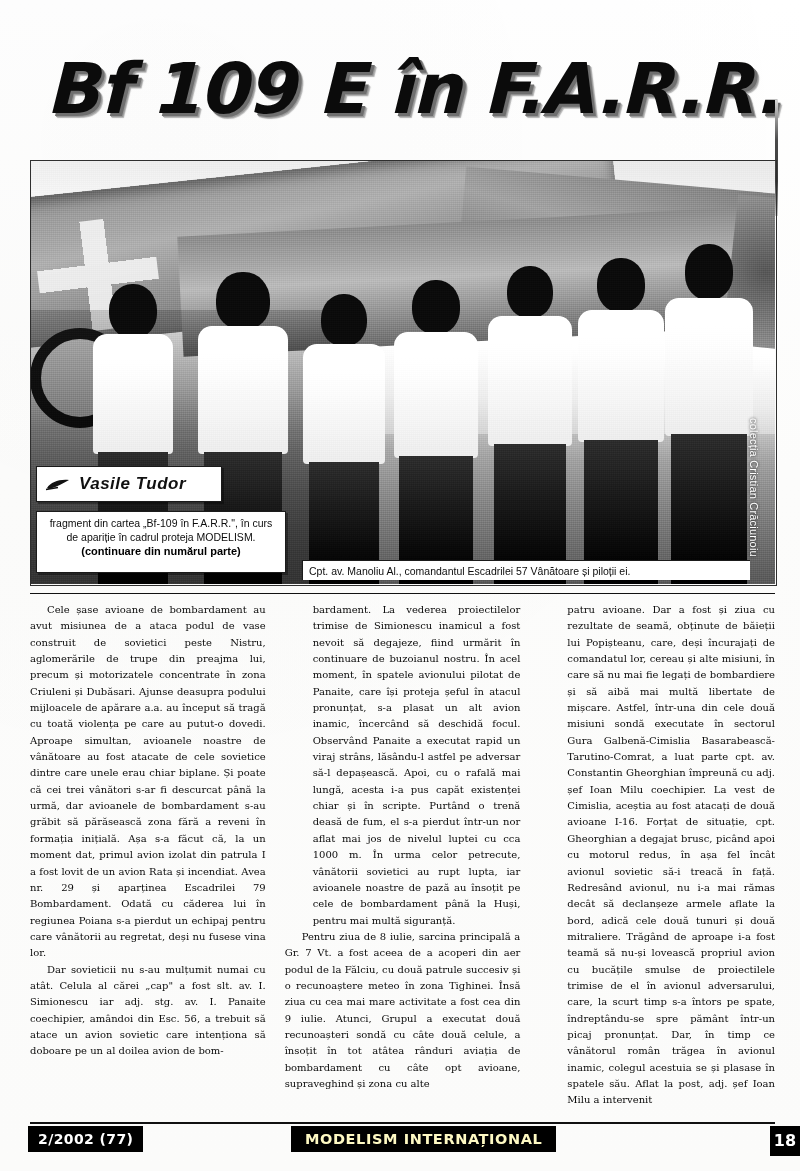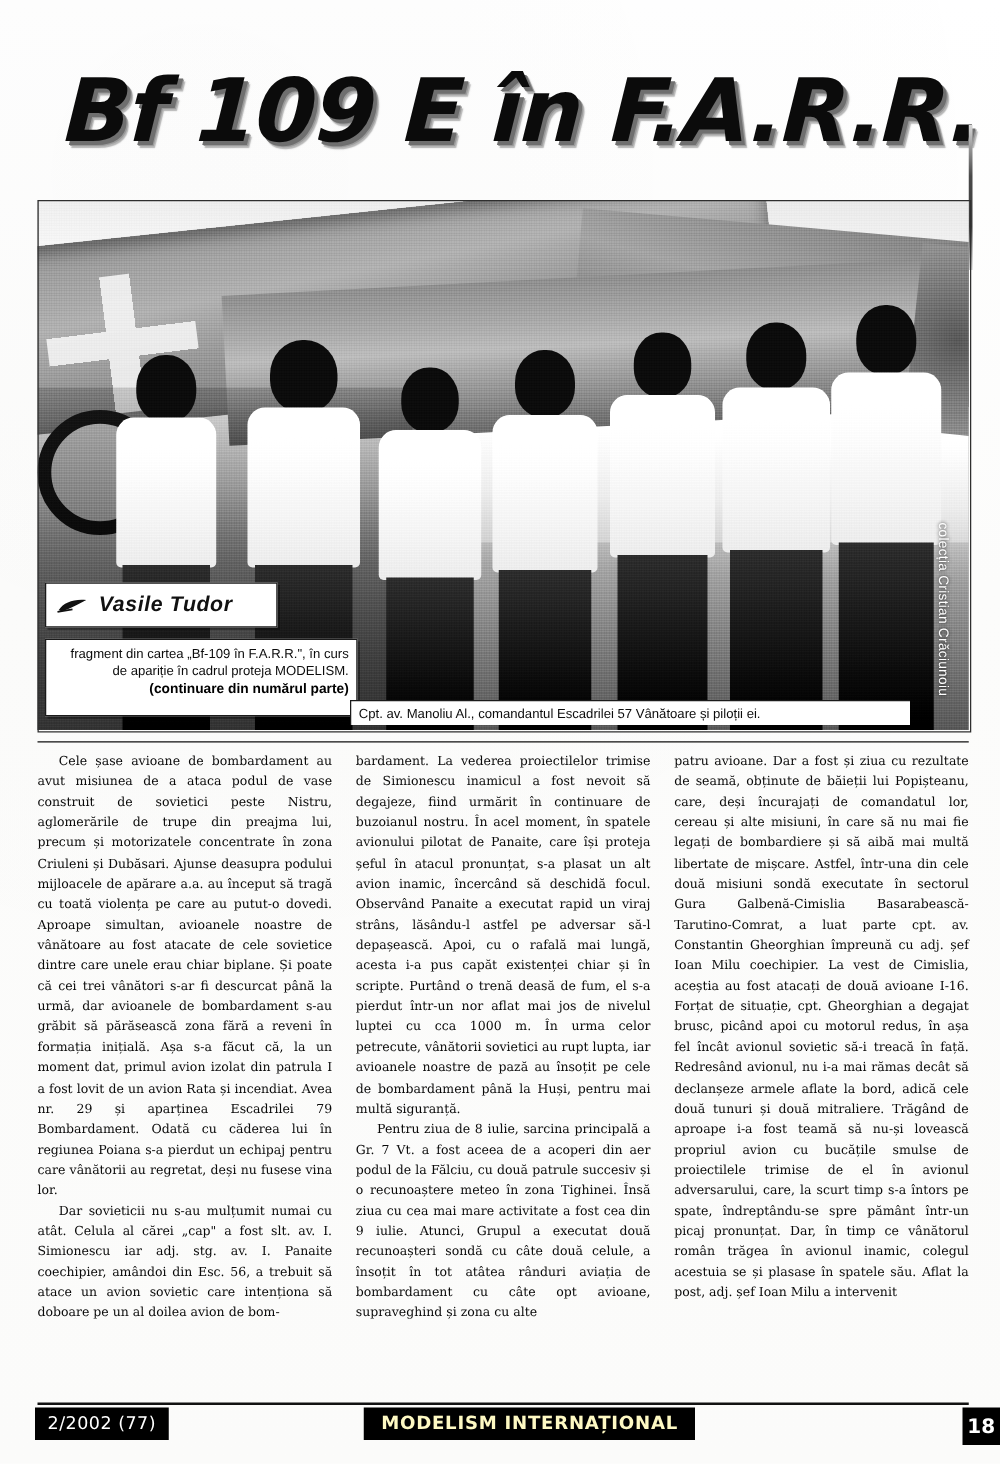--- a/index.html
+++ b/index.html
@@ -129,29 +129,29 @@
   .author-name{
     font-family:Liberation Sans, sans-serif;font-style:italic;font-weight:700;
     font-size:17px;color:#111;letter-spacing:.5px;white-space:nowrap;
   }
 
   
   .note-box{
     position:absolute;left:36px;top:511px;width:250px;height:62px;
     background:#ffffff;border:1px solid #1b1b1b;
     font-family:"Liberation Sans",sans-serif;
-    text-align:right;padding:5px 6px 0;box-sizing:border-box;
+    text-align:center;padding:5px 6px 0;box-sizing:border-box;
     box-shadow:2px 2px 0 rgba(0,0,0,.35);
   }
   .note-line{font-size:10.5px;line-height:13.5px;color:#0c0c0c;}
   .note-bold{font-size:11px;line-height:15px;font-weight:700;color:#000;}
 
   
   .photo-caption{
-    position:absolute;left:280px;top:560px;width:448px;height:20px;
+    position:absolute;left:302px;top:560px;width:448px;height:20px;
     background:#ffffff;border-left:1px solid #1b1b1b;border-top:1px solid #1b1b1b;
     font-family:"Liberation Sans",sans-serif;font-size:10.5px;line-height:20px;
     color:#0c0c0c;padding-left:6px;box-sizing:border-box;white-space:nowrap;
   }
   
   .credit{
     position:absolute;left:740px;top:418px;width:20px;height:168px;
     font-family:"Liberation Sans",sans-serif;font-size:11px;color:#ffffff;
     writing-mode:vertical-rl;text-orientation:mixed;
     letter-spacing:.2px;text-shadow:0 0 3px rgba(0,0,0,.9);
@@ -164,34 +164,34 @@
   }
   .col{
     width:236px;
     font-family:"DejaVu Serif",serif;
     font-size:10px;line-height:16.35px;
     text-align:justify;
     color:#0a0a0a;
     hyphens:none;
   }
   .col p{margin:0;text-indent:17px;}
-  .col p.cont{text-indent:0;}
+  .col p.cont{text-indent:0;margin-left:28px;}
   .rule-top{
     position:absolute;left:30px;top:593px;width:745px;height:1px;background:#111;
   }
   .rule-bottom{
     position:absolute;left:30px;top:1122px;width:745px;height:2px;background:#111;
   }
 
   
   .footer{position:absolute;left:0;top:1126px;width:800px;height:34px;}
   .issue-tag{
     position:absolute;left:28px;top:0;height:26px;padding:0 10px;
     background:#000;color:#fff;
-    font-family:"DejaVu Sans",sans-serif;font-weight:400;font-size:14px;
+    font-family:"DejaVu Sans",sans-serif;font-weight:700;font-size:14px;
     line-height:26px;letter-spacing:.4px;
   }
   .mag-tag{
     position:absolute;left:291px;top:0;height:26px;padding:0 14px;
     background:#000;color:#fef9c3;
     font-family:"DejaVu Sans",sans-serif;font-weight:700;font-size:14.5px;
     line-height:26px;letter-spacing:.6px;
   }
   .page-tag{
     position:absolute;left:770px;top:0;width:30px;height:30px;

